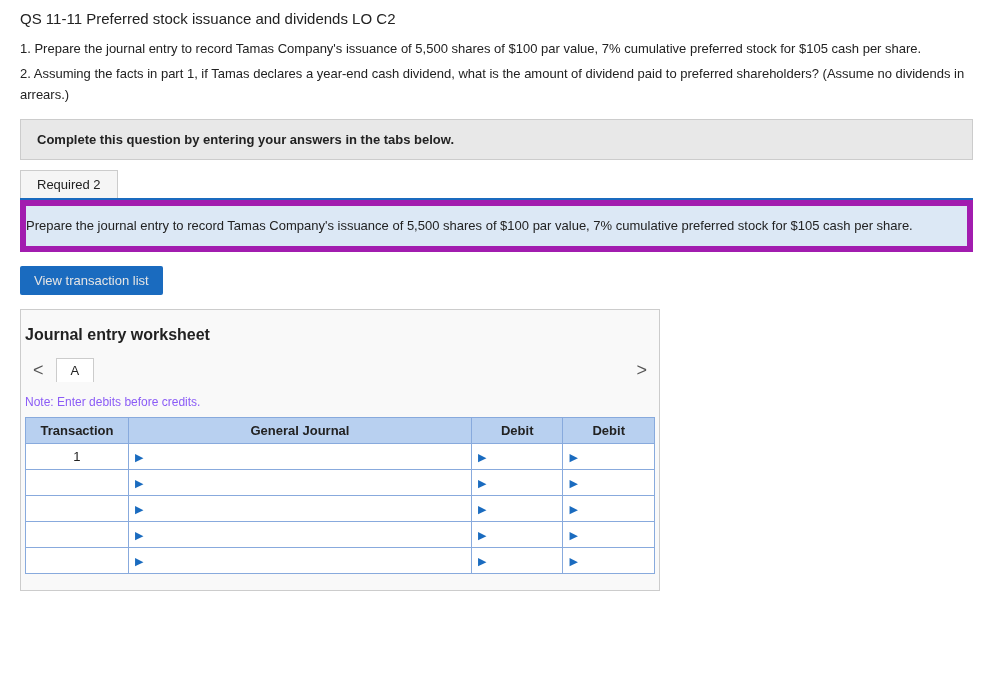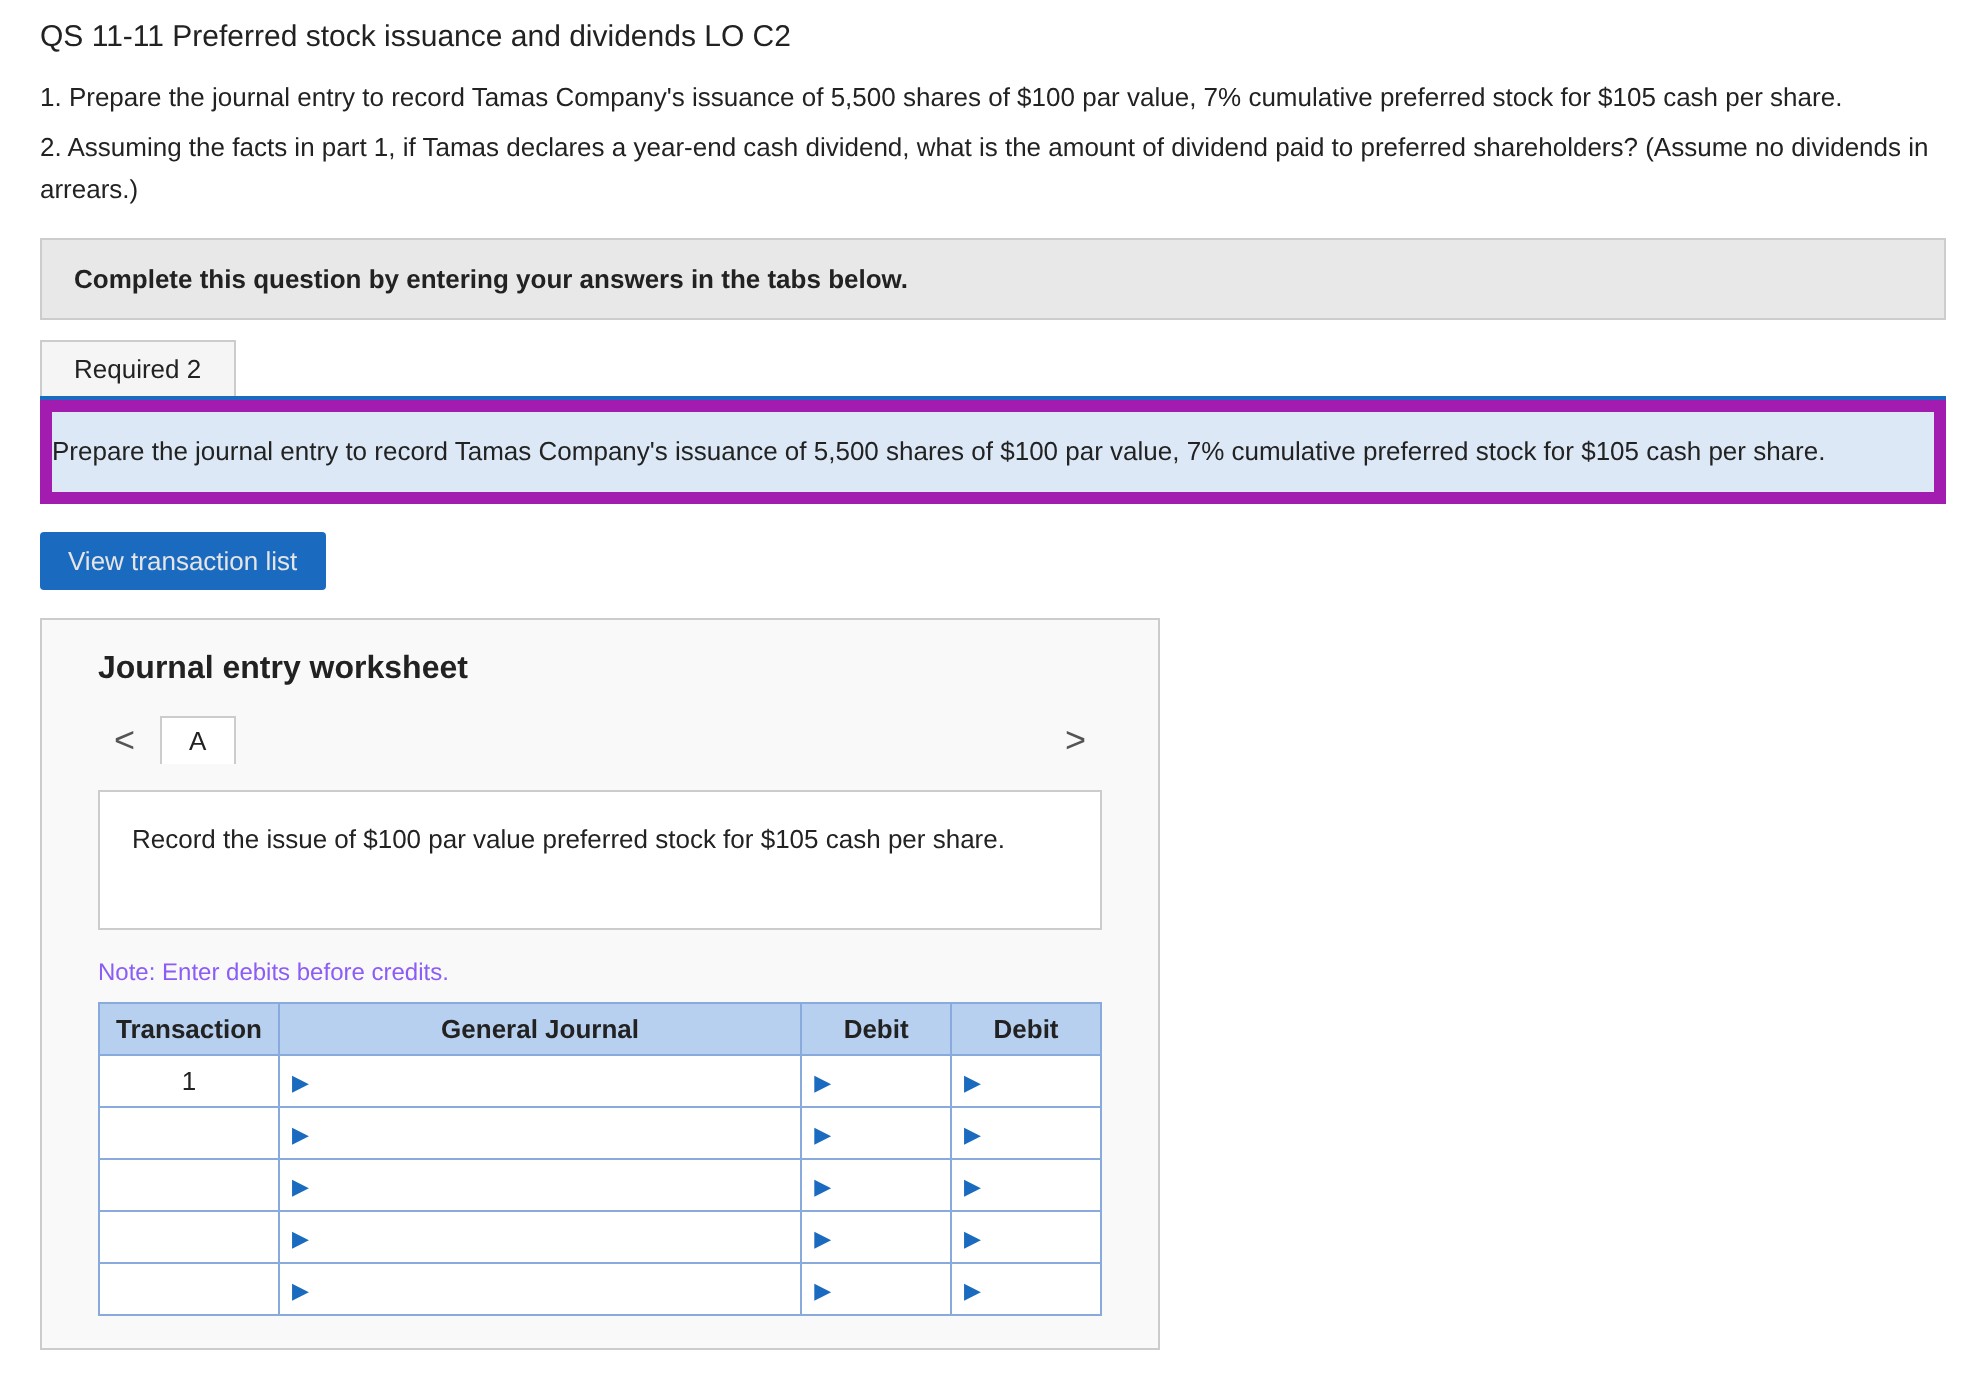--- a/index.html
+++ b/index.html
@@ -66,22 +66,22 @@
       border: none;
       padding: 7px 14px;
       cursor: pointer;
       font-size: 13px;
       margin-bottom: 14px;
       border-radius: 2px;
     }
     .worksheet-container {
       border: 1px solid #ccc;
       background: #f9f9f9;
-      padding: 16px 28px;
-      width: 560px;
+      padding: 16px 4px;
+      width: 640px;
       margin-bottom: 10px;
     }
     .worksheet-title {
       font-size: 16px;
       font-weight: bold;
       margin-bottom: 14px;
     }
     .worksheet-nav {
       display: flex;
       align-items: center;
@@ -185,23 +185,20 @@
 
 <div class="worksheet-container">
   <div class="worksheet-title">Journal entry worksheet</div>
 
   <div class="worksheet-nav">
     <span class="nav-arrow">&lt;</span>
     <div class="tab-a">A</div>
     <span class="nav-arrow" style="margin-left:auto;">&gt;</span>
   </div>
 
-  <div class="record-box">
-    <span>Record the issue of $100 par value preferred stock for $105 cash per share.</span>
-  </div>
 
   <div class="note-text">Note: Enter debits before credits.</div>
 
   <table class="journal-table">
     <thead>
       <tr>
         <th>Transaction</th>
         <th class="th-general">General Journal</th>
         <th>Debit</th>
         <th>Debit</th>

